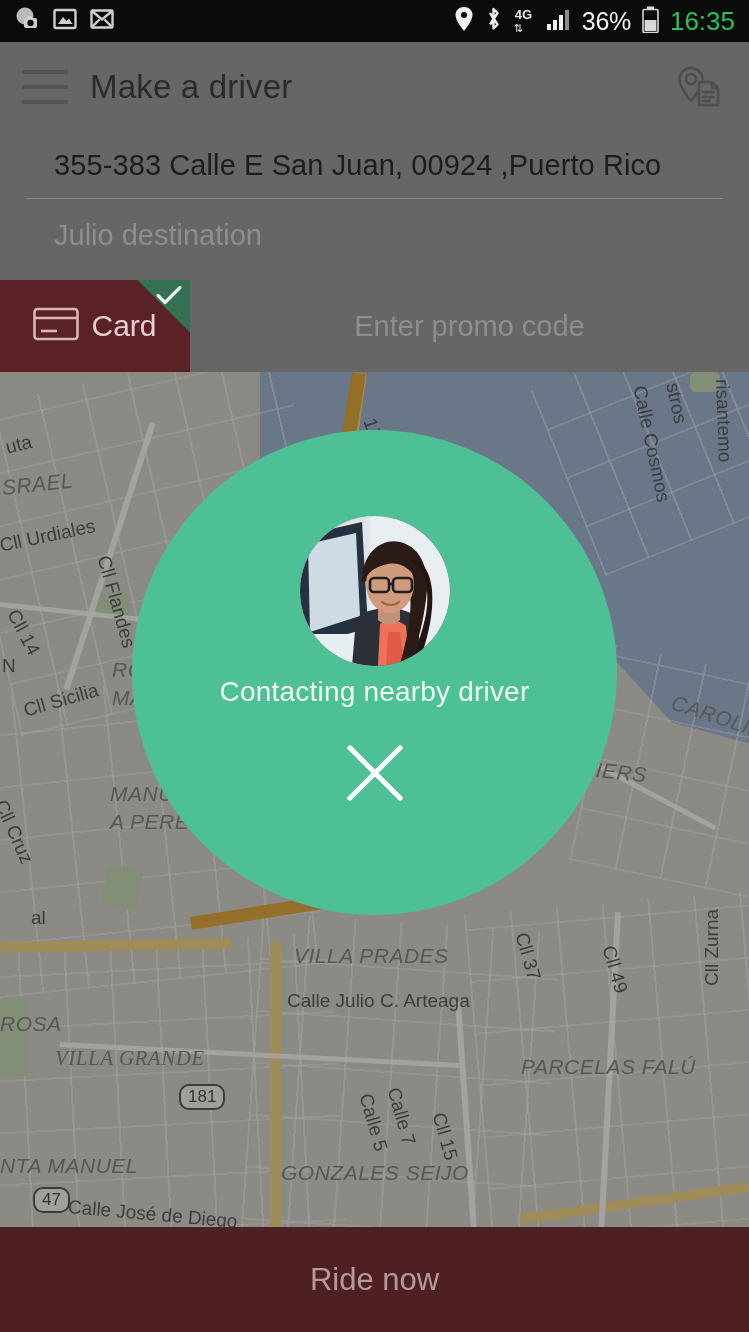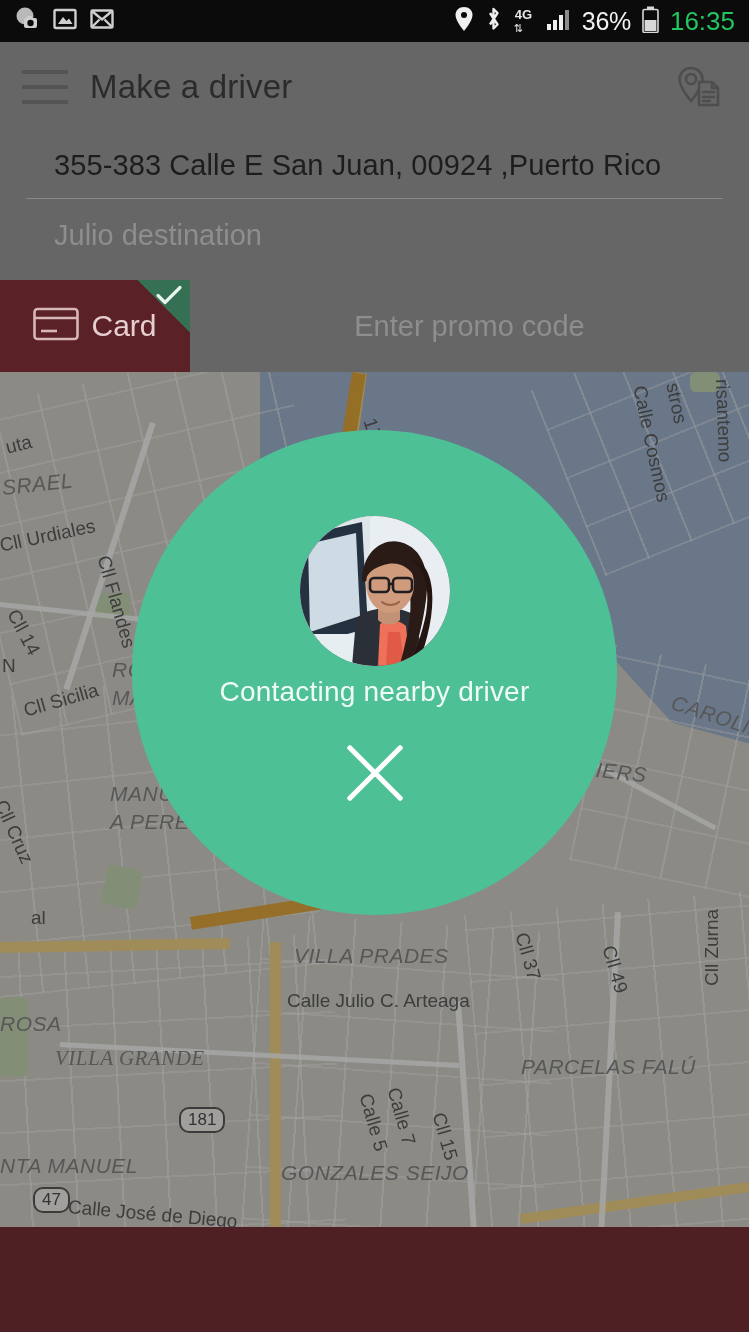--- a/index.html
+++ b/index.html
@@ -204,21 +204,21 @@
         <div class="maplabel hood" style="left: 521px; top: 1013px; transform: rotate(0deg); transform-origin: 0px 50%;">PARCELAS FALÚ</div>
         <div class="maplabel" style="left: 639px; top: 333px; transform: rotate(78deg); transform-origin: 0px 50%;">Calle Cosmos</div>
         <div class="maplabel" style="left: 672px; top: 330px; transform: rotate(78deg); transform-origin: 0px 50%;">stros</div>
         <div class="maplabel" style="left: 722px; top: 326px; transform: rotate(88deg); transform-origin: 0px 50%;">risantemo</div>
         <div class="maplabel hood" style="left: 672px; top: 648px; transform: rotate(18deg); transform-origin: 0px 50%;">CAROLINA</div>
         <div class="maplabel hood" style="left: 596px; top: 716px; transform: rotate(6deg); transform-origin: 0px 50%;">IERS</div>
         <div class="maplabel" style="left: 369px; top: 366px; transform: rotate(72deg); transform-origin: 0px 50%;">17</div>
         <div class="maplabel" style="left: 290px; top: 1183px; transform: rotate(0deg); transform-origin: 0px 50%;">47</div>
       </div>
     <div id="map-shields">
-        <div class="shield" style="left: 179px; top: 1042px; margin-top: 23px;">181</div>
+        <div class="shield" style="left: 179px; top: 1042px;">181</div>
         <div class="shield" style="left: 33px; top: 1145px;">47</div>
       </div>
   </div>
 
   <div class="map-dim"></div>
 
   <div class="statusbar">
     <div class="sb-left">
       <span class="sb-icon">
         <svg width="26" height="24" viewBox="0 0 26 24">
@@ -358,15 +358,16 @@
         <path d="M89 68 H93" stroke="#1d1d22" stroke-width="2.6"></path>
 
         <path d="M82 86 C87 90 94 90 99 86" fill="none" stroke="#9a6349" stroke-width="2.2" stroke-linecap="round"></path>
       </svg>
     </div>
     <div class="driver-status">Contacting nearby driver</div>
     <div class="cancel-btn"></div>
   </div>
 
   <div class="bottombar">
+    <div class="bbtn">Ride now</div>
   </div>
 
 </div>
 
 </body></html>

